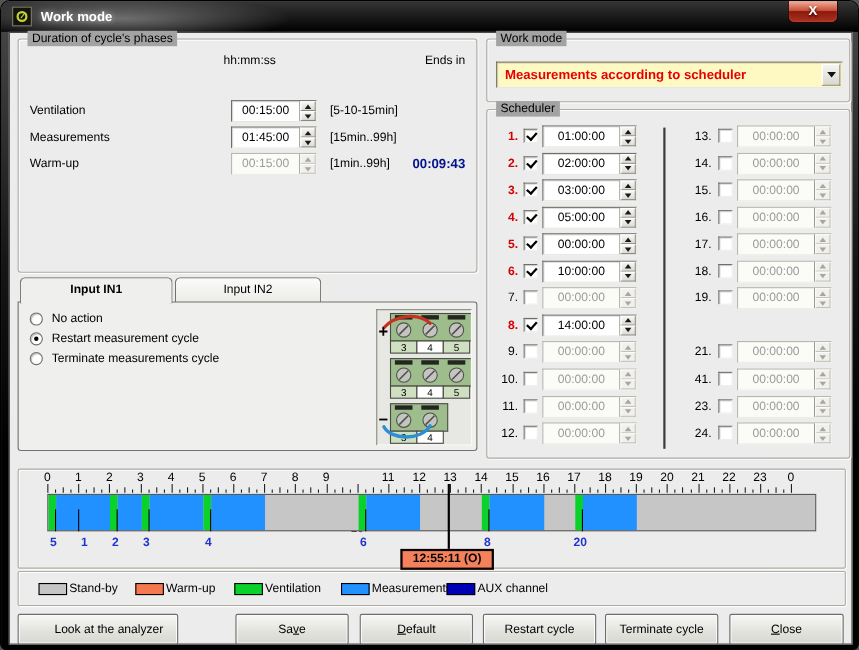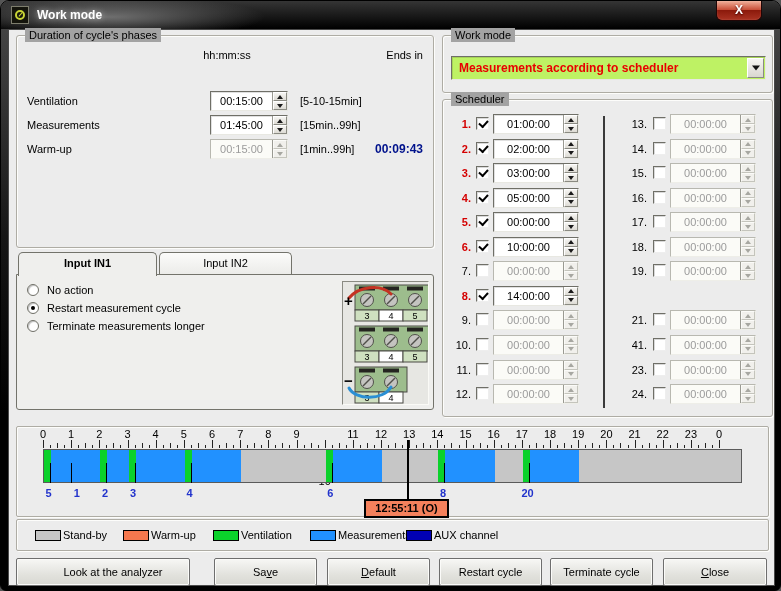--- a/index.html
+++ b/index.html
@@ -31,21 +31,21 @@
   
   .cb{position:absolute;width:13px;height:13px;background:#fff;border:1px solid;border-color:#6f6f67 #eee #eee #6f6f67;box-shadow:inset 1px 1px 0 rgba(0,0,0,.15);}
   .cb.checked::after{content:"";position:absolute;left:2px;top:2px;width:7px;height:4px;border-left:2px solid #000;border-bottom:2px solid #000;transform:rotate(-48deg);}
   .radio{position:absolute;width:12px;height:12px;border-radius:50%;background:#fff;border:1px solid #6f6f67;box-shadow:inset 1px 1px 1px rgba(0,0,0,.25);}
   .radio.sel::after{content:"";position:absolute;left:3px;top:3px;width:4px;height:4px;border-radius:50%;background:#000;}
   .rlabel{position:absolute;line-height:14px;}
   .num{position:absolute;width:28px;text-align:right;line-height:20px;}
   .num.on{color:#d40000;font-weight:bold;}
   .sep{position:absolute;width:2px;background:#3a3a3a;}
   
-  .combo{position:absolute;height:24px;background:#bef264;border:1px solid;border-color:#6f6f67 #e8e8e2 #e8e8e2 #6f6f67;box-shadow:inset 1px 1px 0 rgba(0,0,0,.12);}
+  .combo{position:absolute;height:24px;background:#fef9c3;border:1px solid;border-color:#6f6f67 #e8e8e2 #e8e8e2 #6f6f67;box-shadow:inset 1px 1px 0 rgba(0,0,0,.12);}
   .combo .cval{position:absolute;left:7px;top:4px;font-size:12px;font-weight:bold;color:#e80000;}
   .combo .cbtn{position:absolute;right:1px;top:1px;bottom:1px;width:17px;background:linear-gradient(#f6f5f2,#d9d7d0);border:1px solid;border-color:#fff #8a8a82 #8a8a82 #fff;}
   .combo .cbtn .tri.dn{border-left:4px solid transparent;border-right:4px solid transparent;border-top:5px solid #111;}
   
   .tab{position:absolute;height:23px;border:1px solid #73736b;border-bottom:none;border-radius:5px 5px 0 0;background:linear-gradient(#fbfbfa,#ebebe8);text-align:center;line-height:21px;}
   .tab.active{font-weight:bold;z-index:3;height:24px;background:#efefed;}
   .tabbody{position:absolute;border:1px solid #73736b;border-radius:0 3px 3px 3px;background:#efefed;z-index:2;}
   .panel{position:absolute;border:1px solid #aeaca4;border-radius:2px;box-shadow:inset 1px 1px 0 #fdfdfb,1px 1px 0 #fdfdfb;}
   .note{position:absolute;color:#993399;line-height:16px;}
   
@@ -495,21 +495,21 @@
 
     <div class="tab active" id="tab1" style="left:9px;top:222px;width:139px;">Input IN1</div>
     <div class="tab" id="tab2" style="left:150px;top:222px;width:133px;">Input IN2</div>
     <div class="tabbody" style="left:7px;top:244px;width:418px;height:136px;">
       <div id="radios">
           <div class="radio" style="left: 10px; top: 9px;"></div>
           <span class="rlabel" style="left: 30px; top: 8px;">No action</span>
           <div class="radio sel" style="left: 10px; top: 27px;"></div>
           <span class="rlabel" style="left: 30px; top: 26px;">Restart measurement cycle</span>
           <div class="radio" style="left: 10px; top: 45px;"></div>
-          <span class="rlabel" style="left: 30px; top: 44px;">Terminate measurements longer</span>
+          <span class="rlabel" style="left: 30px; top: 44px;">Terminate measurements cycle</span>
         </div>
       <div id="terminal" style="position:absolute;left:325px;top:6px;width:87px;height:124px;border:1px solid;border-color:#8a8a82 #fafaf6 #fafaf6 #8a8a82;background:#e7e7e3;"><svg width="85" height="122" viewBox="0 0 85 122">
             <rect x="12" y="3" width="76" height="25" fill="#9dbd8d" stroke="#4a4a44" stroke-width="1"></rect>
             <rect x="16" y="4.5" width="16" height="4" fill="#242420"></rect>
             <circle cx="24" cy="18" r="6.5" fill="#c4c4c0" stroke="#50504a" stroke-width="1"></circle>
             <line x1="20" y1="22" x2="28" y2="14" stroke="#50504a" stroke-width="1.4"></line>
             <rect x="12" y="28" width="24" height="11" fill="#cfe0c0" stroke="#4a4a44" stroke-width="1"></rect>
             <text x="24" y="37" text-anchor="middle" font-size="9" font-family="Liberation Sans, sans-serif" fill="#000">3</text>
             <rect x="40" y="4.5" width="16" height="4" fill="#242420"></rect>
             <circle cx="48" cy="18" r="6.5" fill="#c4c4c0" stroke="#50504a" stroke-width="1"></circle>
@@ -729,21 +729,21 @@
         <span class="swlab" style="left: 134px; top: 9px;">Warm-up</span>
         <div class="sw" style="left: 196px; top: 10px; background: rgb(11, 209, 43);"></div>
         <span class="swlab" style="left: 224px; top: 9px;">Ventilation</span>
         <div class="sw" style="left: 293px; top: 10px; background: rgb(33, 145, 255);"></div>
         <span class="swlab" style="left: 321px; top: 9px;">Measurements</span>
         <div class="sw" style="left: 389px; top: 10px; background: rgb(0, 0, 180);"></div>
         <span class="swlab" style="left: 417px; top: 9px;">AUX channel</span>
       </div>
 
     <div id="btnrow">
-        <div class="btn" style="left: 7px; top: 528px; width: 174px; padding-left: 20px;">Look at the analyzer</div>
+        <div class="btn" style="left: 7px; top: 528px; width: 146px; padding-left: 20px;">Look at the analyzer</div>
         <div class="btn" style="left: 205px; top: 528px; width: 103px;">Sa<span class="key">v</span>e</div>
         <div class="btn" style="left: 318px; top: 528px; width: 103px;"><span class="key">D</span>efault</div>
         <div class="btn" style="left: 430px; top: 528px; width: 103px;">Restart cycle</div>
         <div class="btn" style="left: 541px; top: 528px; width: 103px;">Terminate cycle</div>
         <div class="btn" style="left: 654px; top: 528px; width: 104px;"><span class="key">C</span>lose</div>
       </div>
 
   </div>
 </div>
 

